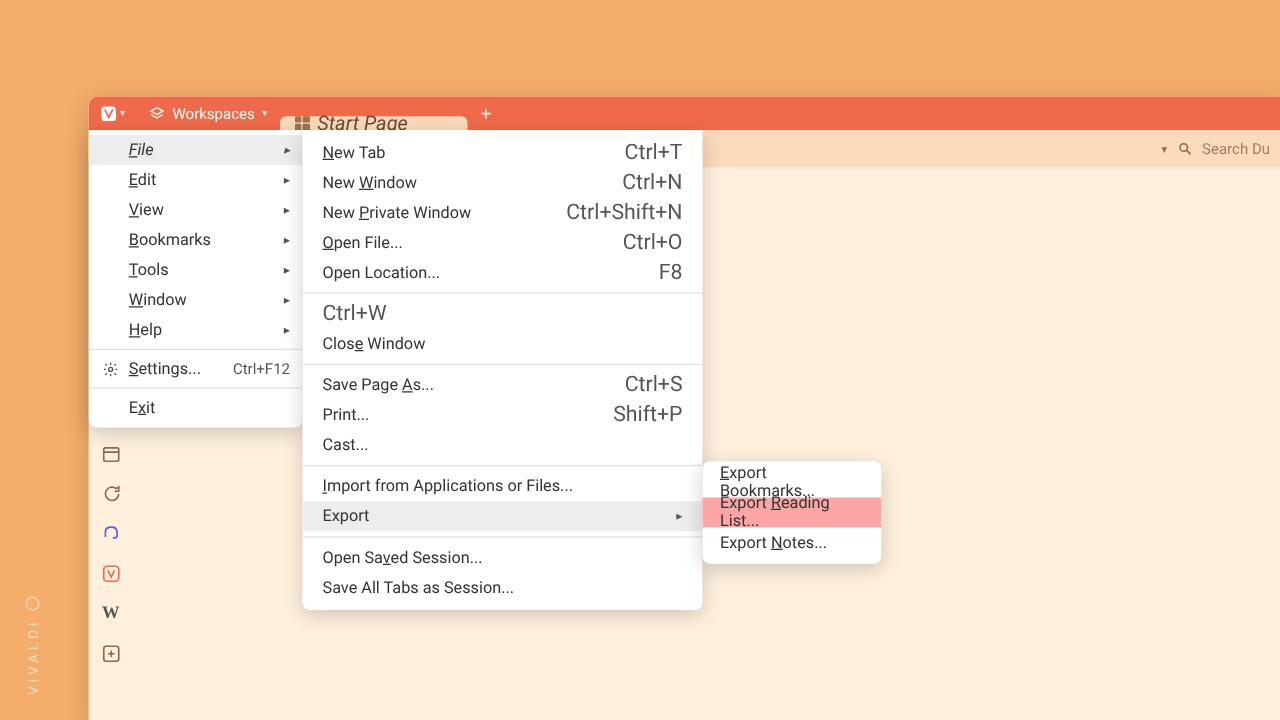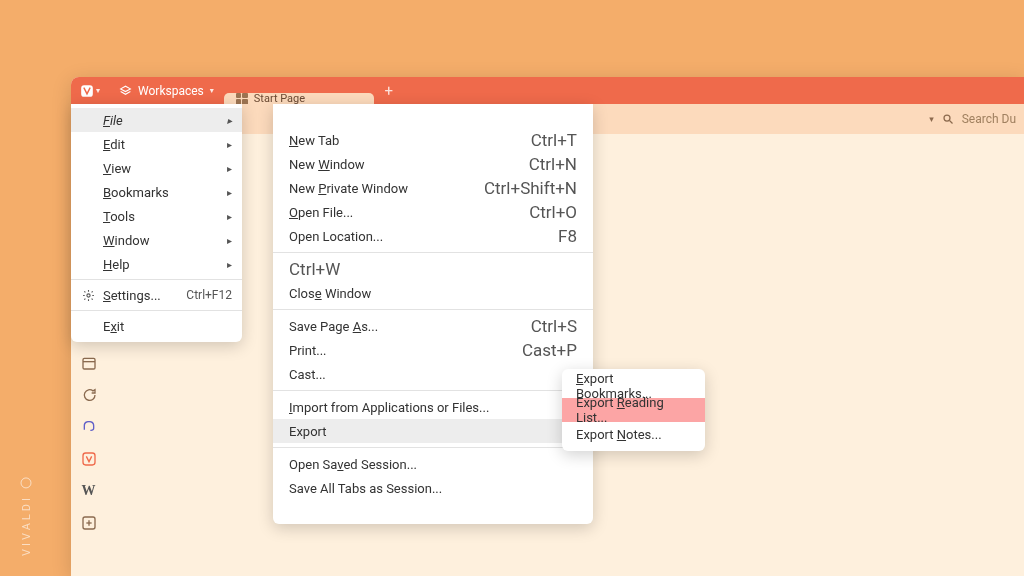--- a/index.html
+++ b/index.html
@@ -28,22 +28,22 @@
   }
   .logo-btn svg { flex-shrink: 0; }
   .chev-down { font-size: 8px; color: rgba(255,255,255,0.85); }
   .workspaces-btn {
     display: flex; align-items: center; gap: 6px; padding: 0 10px; color: #fff;
     font-size: 12px;
     text-align: right;
   }
   .tab {
     background: #fcdabc; display: flex; align-items: center; gap: 6px;
-    padding: 0 12px; font-size: 11px; color: #6b4a33; min-width: 150px;
-    border-radius: 5px 5px 0 0; margin-top: 16px;
+    padding: 0 12px; font-size: 16px; color: #6b4a33; min-width: 150px;
+    border-radius: 5px 5px 0 0; margin-top: 16px; font-style: italic;
   }
   .tab-icon { width: 12px; height: 12px; display: grid; grid-template-columns: 1fr 1fr; grid-template-rows: 1fr 1fr; gap: 1px; }
   .tab-icon span { background: #9c7452; border-radius: 1px; }
   .new-tab { width: 30px; display: flex; align-items: center; justify-content: center; color: rgba(255,255,255,0.8); font-size: 15px; }
 
   .addr-bar {
     height: 30px; background: #fcdabc; display: flex; align-items: center;
     justify-content: flex-end; padding: 0 8px; gap: 8px; font-size: 12px; color: #8c6a4e;
   }
   .addr-end { display: flex; align-items: center; gap: 8px; }
@@ -70,21 +70,21 @@
   .menu1 .label { flex: 1; }
   .menu1 .label u { text-decoration: underline; }
   .menu1 .shortcut { font-size: 12px; color: #555; }
   .menu1 .arrow { font-size: 10px; color: #555; }
   .menu1 .sep { height: 1px; background: #e2e2e2; margin: 3px 0; }
 
   
   .menu2 {
     position: absolute; left: 242px; top: 104px; width: 320px;
     background: #fff; border-radius: 0 0 6px 6px; box-shadow: 0 4px 16px rgba(0,0,0,0.18);
-    padding: 24px 0; font-size: 13px; color: #333; margin-left: 31px;
+    padding: 6px 0; font-size: 13px; color: #333;
   }
   .menu2 .item {
     display: flex; align-items: center; padding: 3px 16px; height: 24px;
     position: relative;
   }
   .menu2 .item.highlight { background: #ededed; }
   .menu2 .label { flex: 1; }
   .menu2 .shortcut { font-size: 17px; color: #555; }
   .menu2 .arrow { font-size: 10px; color: #555; margin-left: 6px; }
   .menu2 .sep { height: 1px; background: #e2e2e2; margin: 4px 0; }
@@ -272,21 +272,21 @@
     <div class="item">
       <span class="label"><span>Clos<u>e</u> Window</span></span>
     </div>
     <div class="sep"></div>
     <div class="item">
       <span class="label"><span>Save Page <u>A</u>s...</span></span>
       <span class="shortcut">Ctrl+S</span>
     </div>
     <div class="item">
       <span class="label">Print...</span>
-      <span class="shortcut">Cast+P</span>
+      <span class="shortcut">Shift+P</span>
     </div>
     <div class="item">
       <span class="label">Cast...</span>
     </div>
     <div class="sep"></div>
     <div class="item">
       <span class="label"><span><u>I</u>mport from Applications or Files...</span></span>
     </div>
     <div class="item highlight">
       <span class="label">Export</span>

